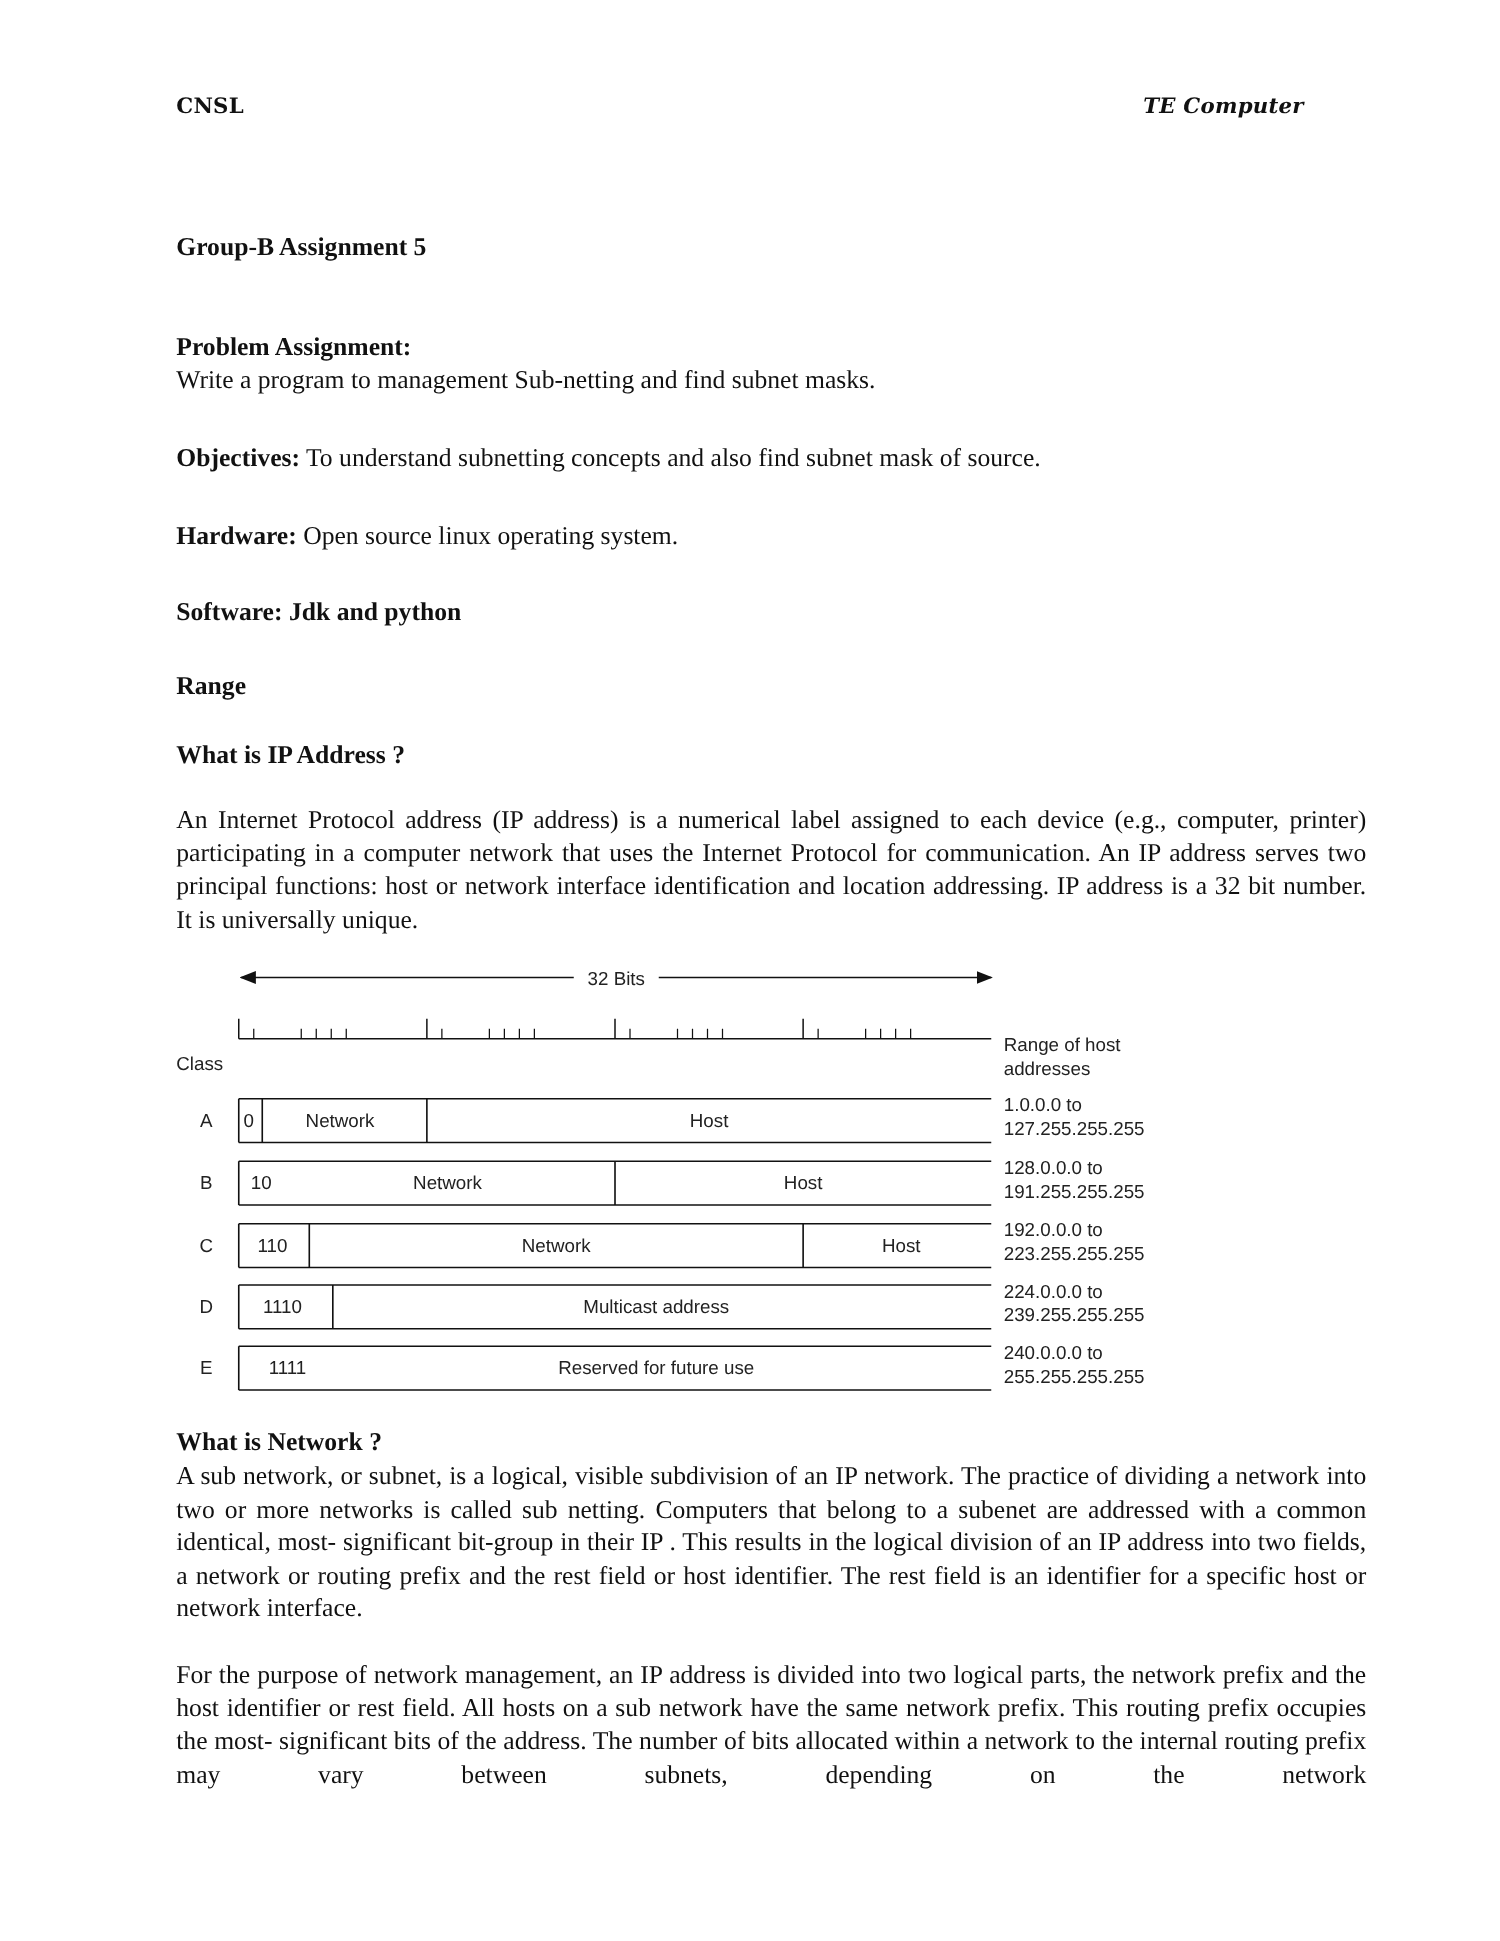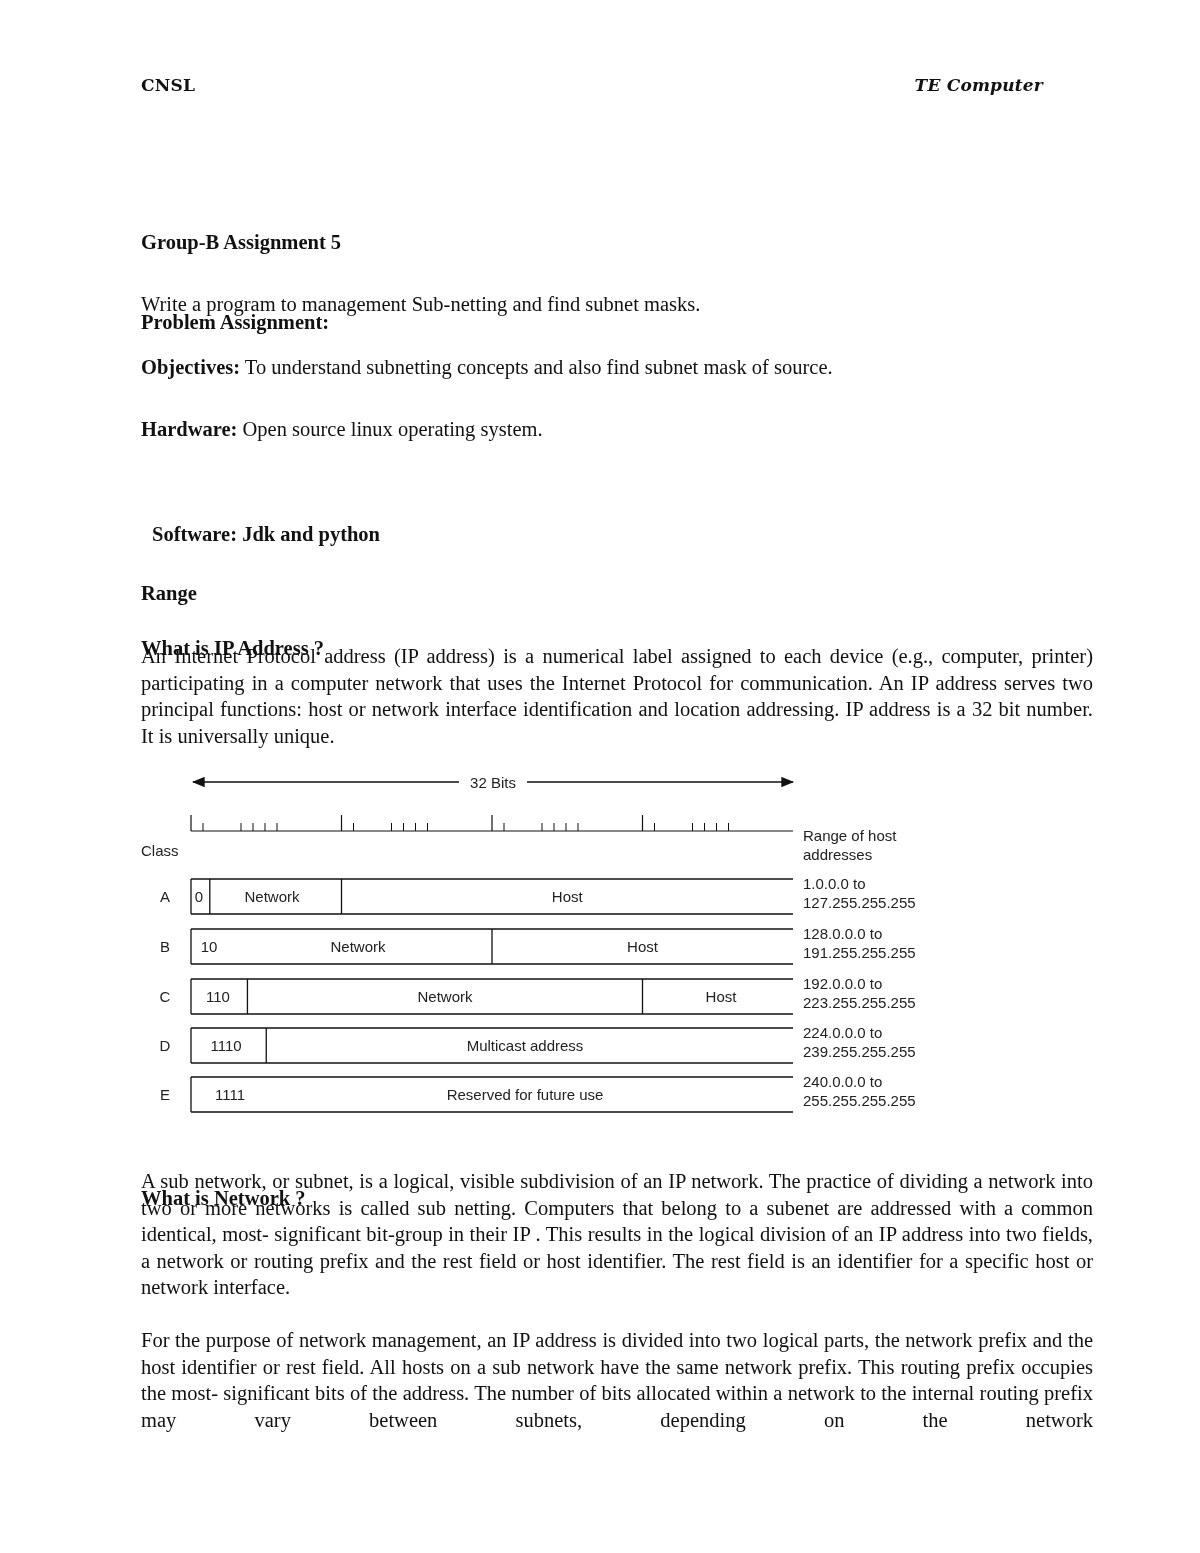--- a/index.html
+++ b/index.html
@@ -1,20 +1,20 @@
 <!DOCTYPE html>
 <html><head>
 <meta charset="utf-8">
 <style>
   html, body { margin: 0; padding: 0; background: #ffffff; }
   body { width: 1200px; height: 1553px; position: relative; overflow: hidden; color: #111; }
   .abs { position: absolute; }
   .hdr { font-family: "DejaVu Serif", serif; font-size: 17px; font-weight: bold; letter-spacing: 0.2px; top: 75px; }
   .serif { font-family: "Liberation Serif", serif; font-size: 20.5px; line-height: 26.6px; }
-  .b { font-weight: bold; margin-top: 44px; }
+  .b { font-weight: bold; }
   .para { position: absolute; left: 141px; width: 952px; text-align: justify; text-align-last: left; }
   .para.lastjust { text-align-last: justify; }
   .diagram { position: absolute; left: 0; top: 0; width: 1200px; height: 1553px; pointer-events: none; }
   .diagram text { font-family: "Liberation Sans", sans-serif; font-size: 15px; fill: #222; }
 </style>
 </head>
 <body>
 
 <div class="abs hdr" style="left:141px;">CNSL</div>
 <div class="abs hdr" style="right:157px;font-style:italic;">TE Computer</div>
@@ -25,21 +25,21 @@
 <div class="abs serif" style="left:141px; top:291px;">Write a program to management Sub-netting and find subnet masks.</div>
 
 <div class="abs serif" style="left:141px; top:354px;">
   <span class="b">Objectives:</span><span> To understand subnetting concepts and also find subnet mask of source.</span>
 </div>
 
 <div class="abs serif" style="left:141px; top:416px;">
   <span class="b">Hardware:</span><span> Open source linux operating system.</span>
 </div>
 
-<div class="abs serif b" style="left:152px; top:477px;">Software: Jdk and python</div>
+<div class="abs serif b" style="left:141px; top:477px;">Software: Jdk and python</div>
 
 <div class="abs serif b" style="left:141px; top:536px;">Range</div>
 
 <div class="abs serif b" style="left:141px; top:591px;">What is IP Address ?</div>
 
 <div class="para serif" style="top:643px;">An Internet Protocol address (IP address) is a numerical label assigned to each device (e.g., computer, printer) participating in a computer network that uses the Internet Protocol for communication. An IP address serves two principal functions: host or network interface identification and location addressing. IP address is a 32 bit number. It is universally unique.</div>
 
 <svg class="diagram" xmlns="http://www.w3.org/2000/svg" width="1200" height="1553">
   <defs>
     <marker id="arrowL" markerWidth="10" markerHeight="8" refX="1" refY="4" orient="auto">

